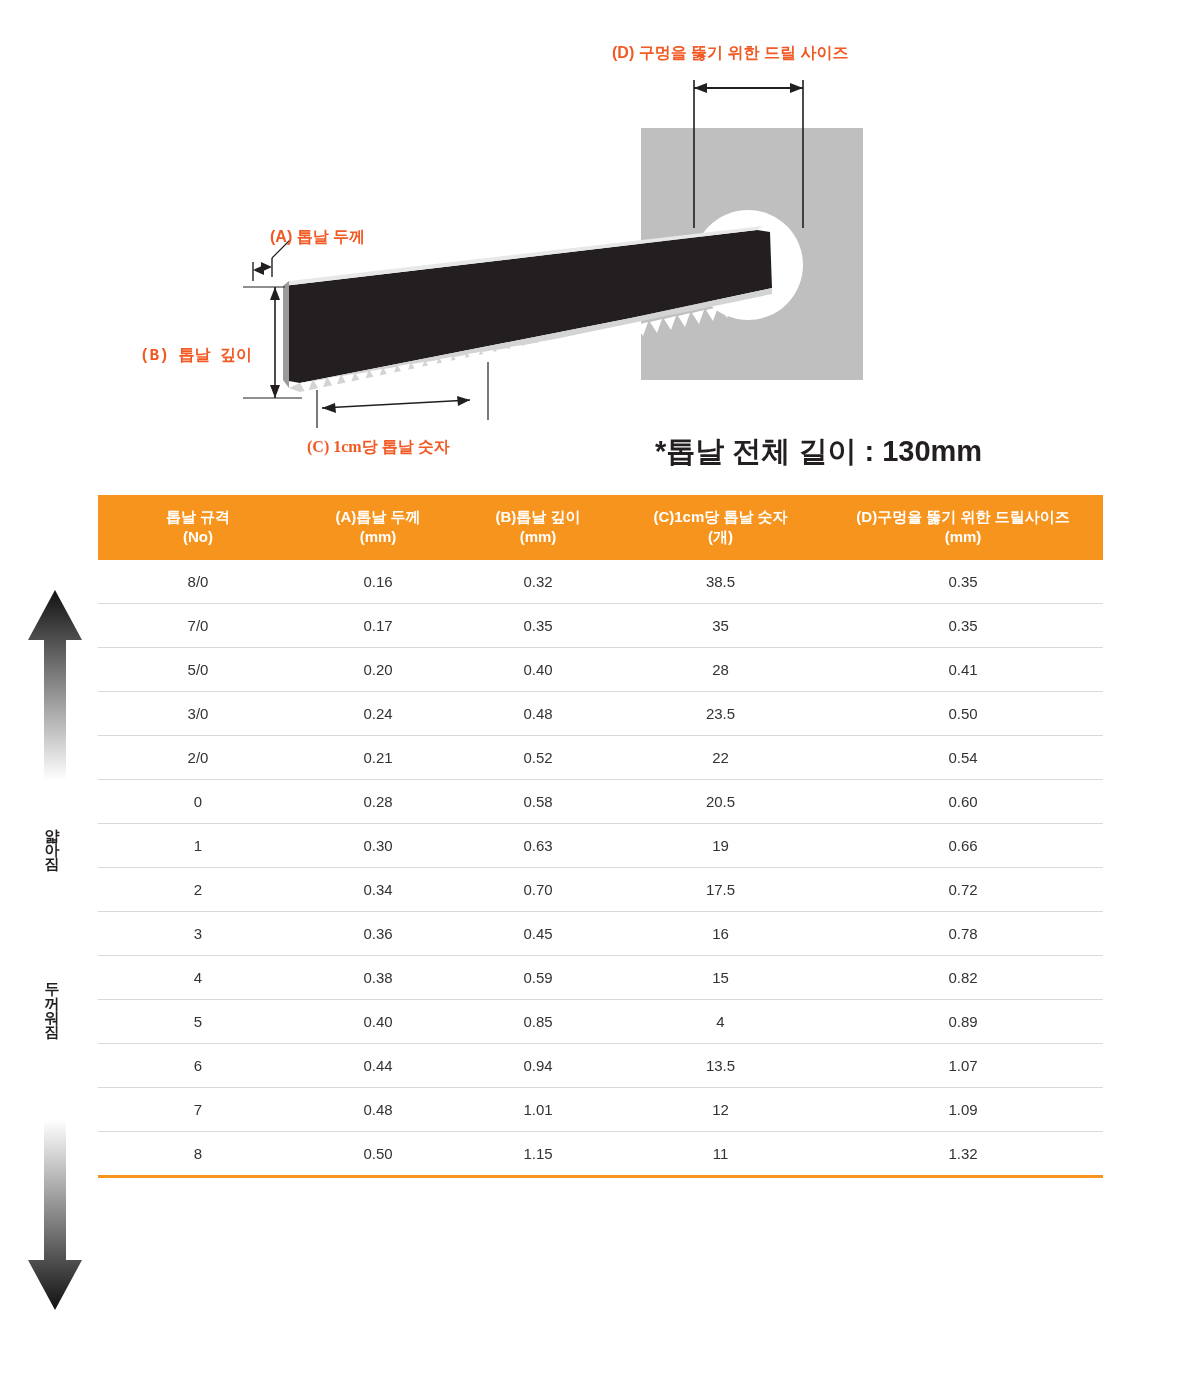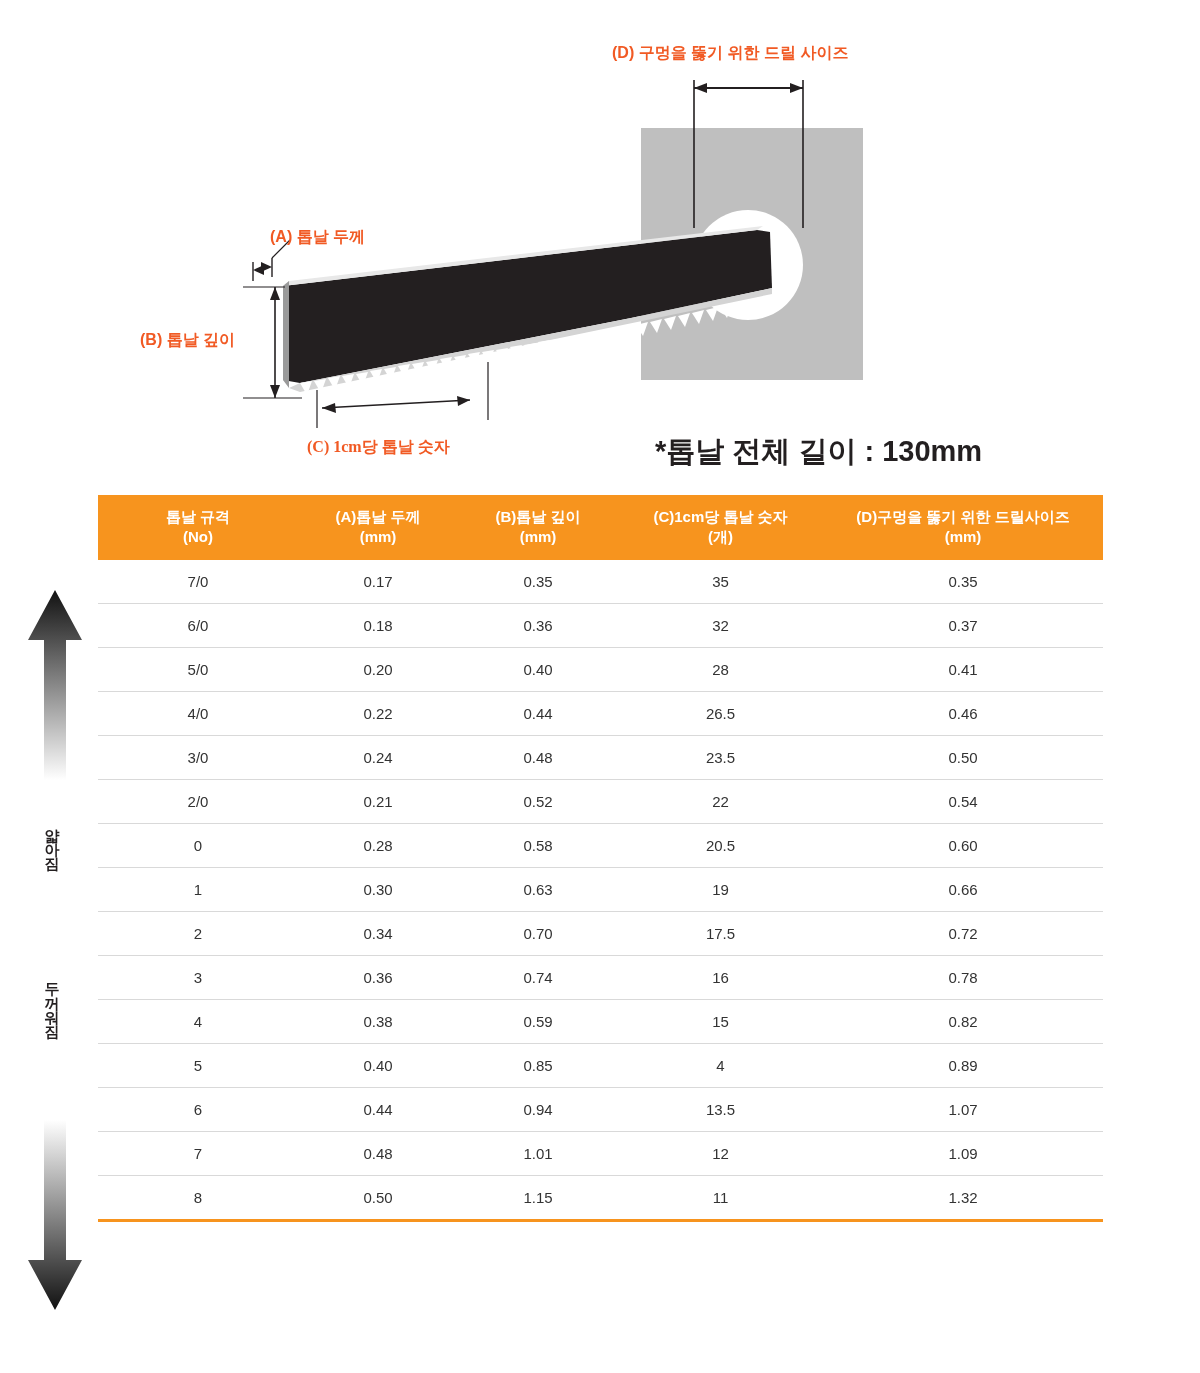--- a/index.html
+++ b/index.html
@@ -31,21 +31,21 @@
 
   .label {
     position: absolute;
     color: #f15a24;
     font-size: 16px;
     font-weight: bold;
     white-space: nowrap;
   }
   .label-d { left: 612px; top: 43px; text-align: right; }
   .label-a { left: 270px; top: 227px; }
-  .label-b { left: 140px; top: 330px; }
+  .label-b { left: 140px; top: 345px; font-family: Liberation Mono, monospace; }
   .label-c { left: 307px; top: 437px; font-family: Liberation Serif, serif; }
 
   .total-length {
     position: absolute;
     left: 655px;
     top: 432px;
     font-size: 29px;
     font-weight: bold;
     color: #231f20;
     white-space: nowrap;
@@ -250,48 +250,41 @@
           <div>(개)</div>
         </th>
         <th>
           <div>(D)구멍을 뚫기 위한 드릴사이즈</div>
           <div>(mm)</div>
         </th>
       </tr>
     </thead>
     <tbody id="spec-body">
         <tr>
+          <td>8/0</td>
+          <td>0.16</td>
+          <td>0.32</td>
+          <td>38.5</td>
+          <td>0.35</td>
+        </tr>
+        <tr>
           <td>7/0</td>
           <td>0.17</td>
           <td>0.35</td>
           <td>35</td>
           <td>0.35</td>
         </tr>
         <tr>
-          <td>6/0</td>
-          <td>0.18</td>
-          <td>0.36</td>
-          <td>32</td>
-          <td>0.37</td>
-        </tr>
-        <tr>
           <td>5/0</td>
           <td>0.20</td>
           <td>0.40</td>
           <td>28</td>
           <td>0.41</td>
         </tr>
         <tr>
-          <td>4/0</td>
-          <td>0.22</td>
-          <td>0.44</td>
-          <td>26.5</td>
-          <td>0.46</td>
-        </tr>
-        <tr>
           <td>3/0</td>
           <td>0.24</td>
           <td>0.48</td>
           <td>23.5</td>
           <td>0.50</td>
         </tr>
         <tr>
           <td>2/0</td>
           <td>0.21</td>
           <td>0.52</td>
@@ -315,21 +308,21 @@
         <tr>
           <td>2</td>
           <td>0.34</td>
           <td>0.70</td>
           <td>17.5</td>
           <td>0.72</td>
         </tr>
         <tr>
           <td>3</td>
           <td>0.36</td>
-          <td>0.74</td>
+          <td>0.45</td>
           <td>16</td>
           <td>0.78</td>
         </tr>
         <tr>
           <td>4</td>
           <td>0.38</td>
           <td>0.59</td>
           <td>15</td>
           <td>0.82</td>
         </tr>

